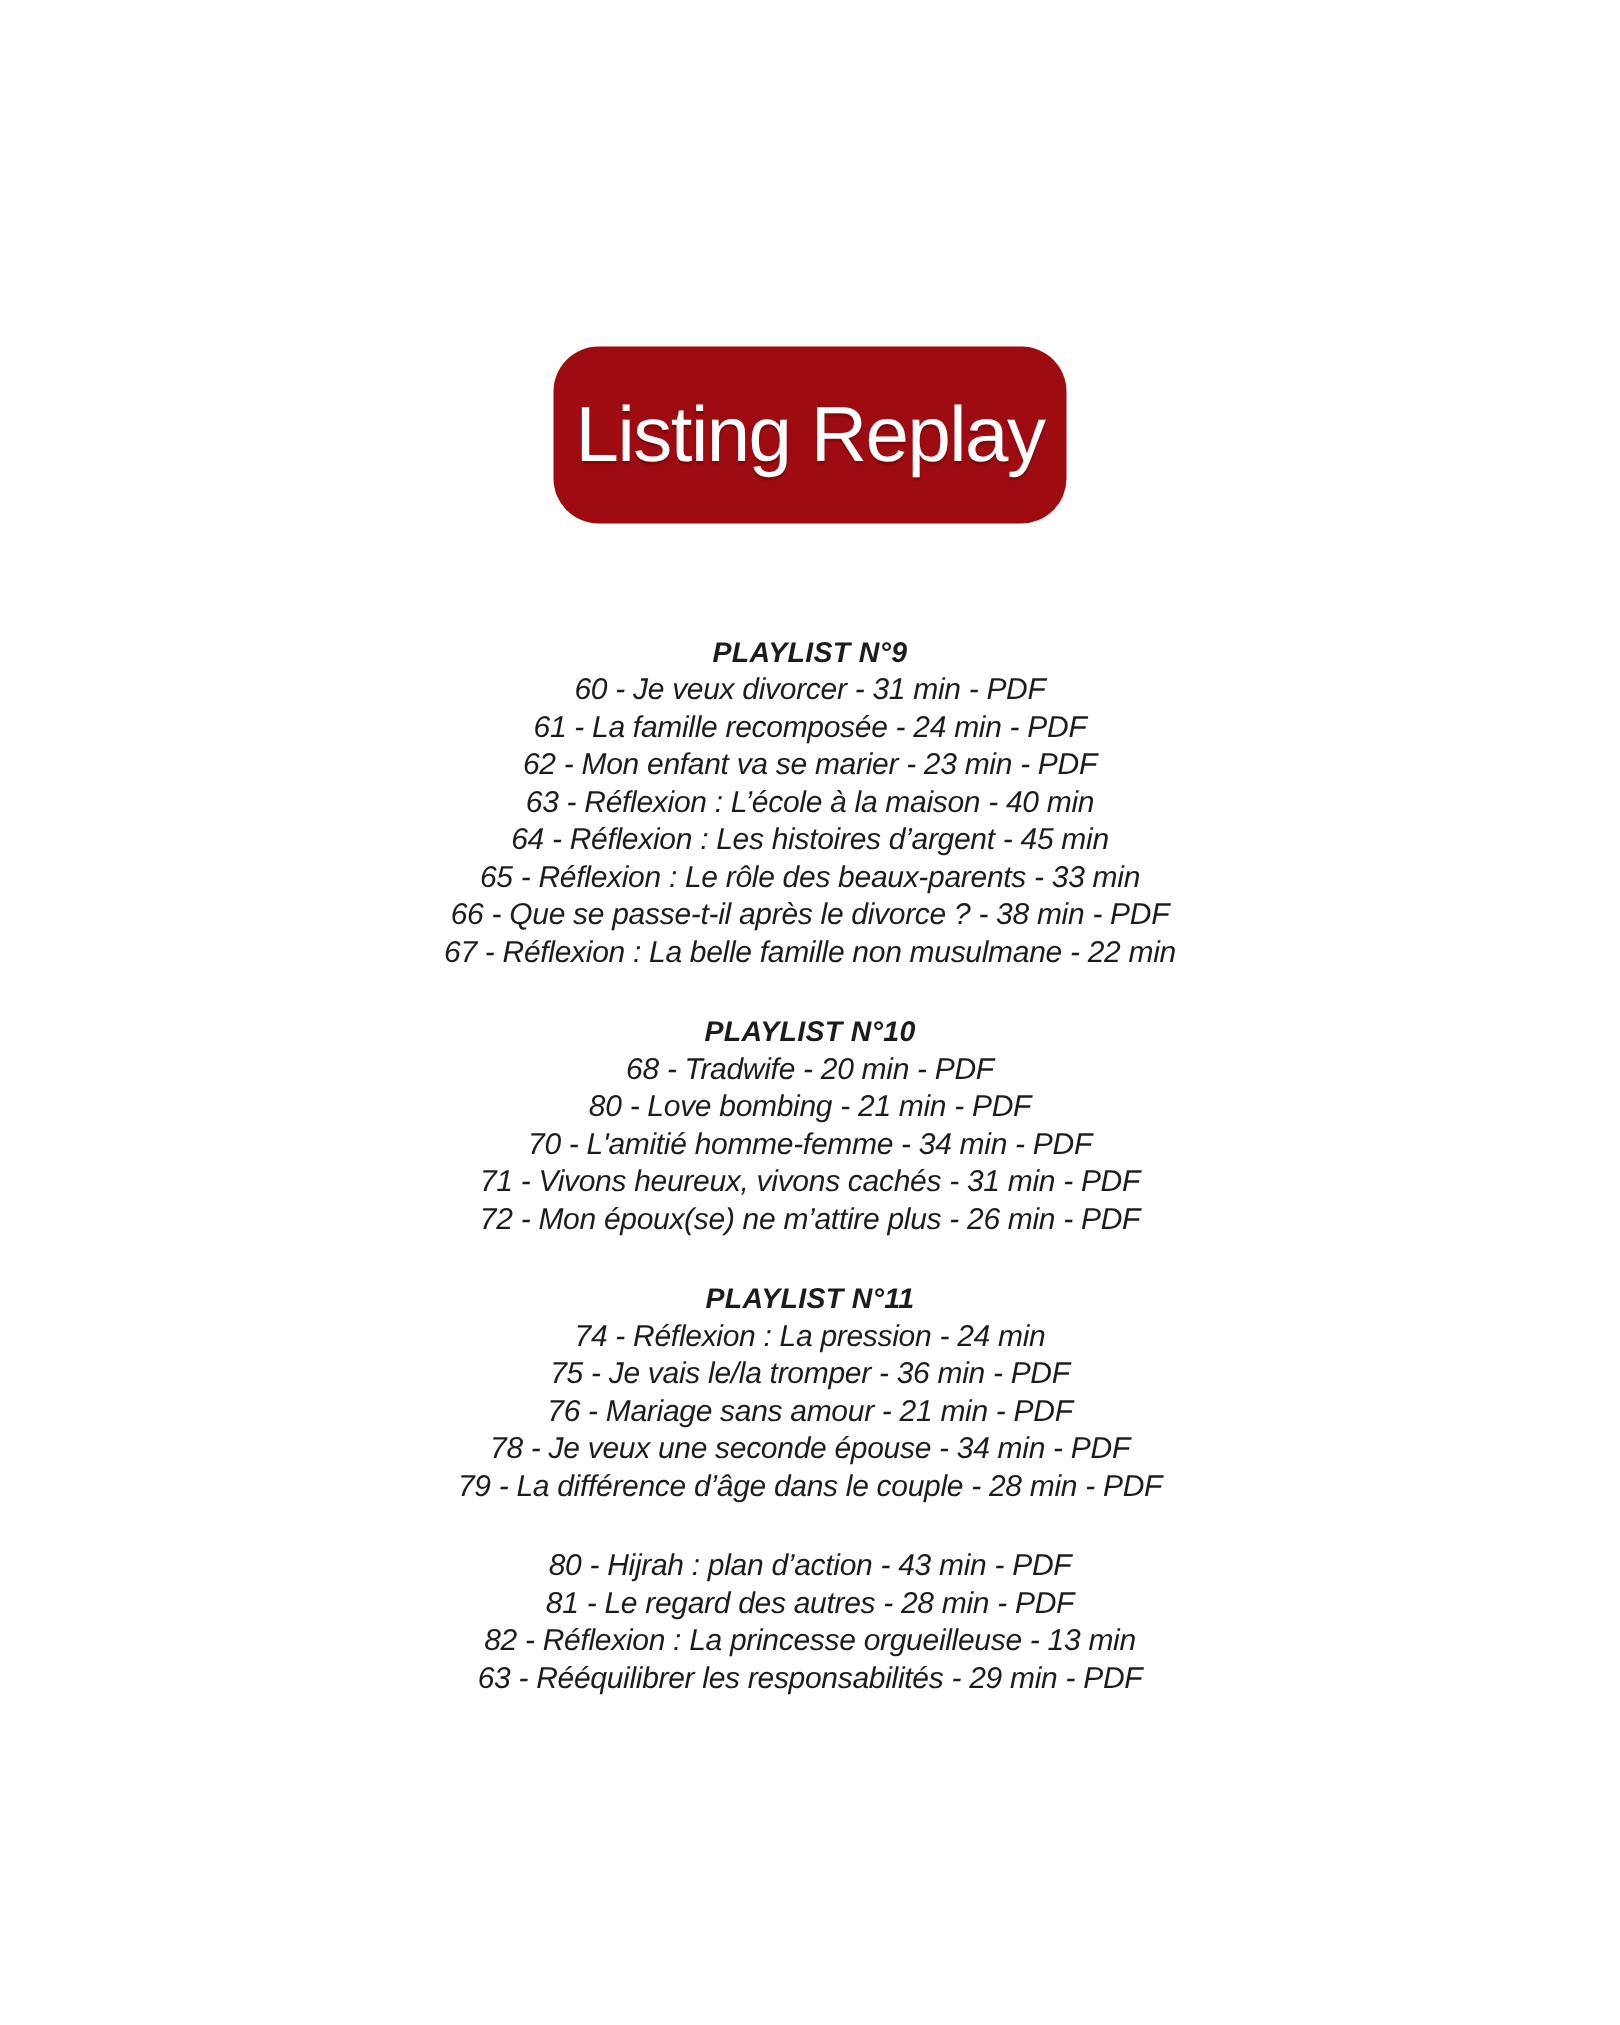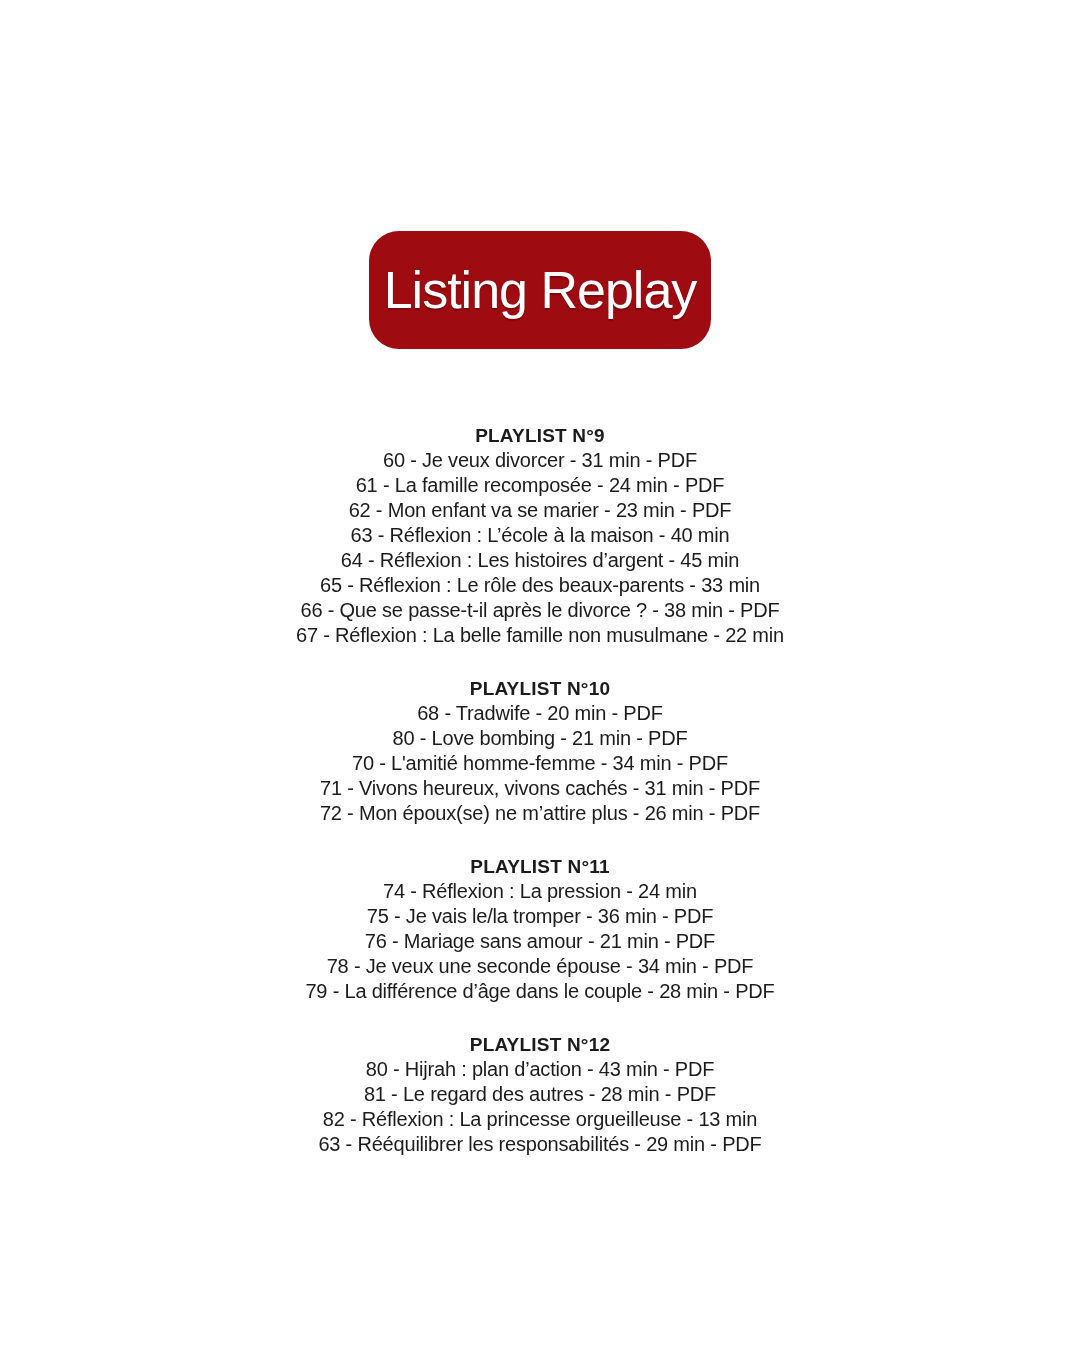--- a/index.html
+++ b/index.html
@@ -35,20 +35,21 @@
     letter-spacing: -1px;
     text-shadow: 0 2px 1px rgba(70, 0, 5, 0.35);
     white-space: nowrap;
   }
   .listing {
     margin-top: 74px;
     text-align: center;
   }
   .playlist {
     margin: 0 0 28px 0;
+    font-style: italic;
   }
   .playlist-title {
     margin: 0;
     font-size: 19px;
     font-weight: 800;
     line-height: 25px;
     letter-spacing: 0.2px;
   }
   .playlist-item {
     font-size: 20px;
@@ -86,20 +87,19 @@
       </section>
       <section class="playlist">
         <h2 class="playlist-title">PLAYLIST N°11</h2>
         <div class="playlist-item">74 - Réflexion : La pression - 24 min</div>
         <div class="playlist-item">75 - Je vais le/la tromper - 36 min - PDF</div>
         <div class="playlist-item">76 - Mariage sans amour - 21 min - PDF</div>
         <div class="playlist-item">78 - Je veux une seconde épouse - 34 min - PDF</div>
         <div class="playlist-item">79 - La différence d’âge dans le couple - 28 min - PDF</div>
       </section>
       <section class="playlist">
-        <h2 class="playlist-title">PLAYLIST N°12</h2>
         <div class="playlist-item">80 - Hijrah : plan d’action - 43 min - PDF</div>
         <div class="playlist-item">81 - Le regard des autres - 28 min - PDF</div>
         <div class="playlist-item">82 - Réflexion : La princesse orgueilleuse - 13 min</div>
         <div class="playlist-item">63 - Rééquilibrer les responsabilités - 29 min - PDF</div>
       </section>
     </main>
 </div>
 
 </body></html>

